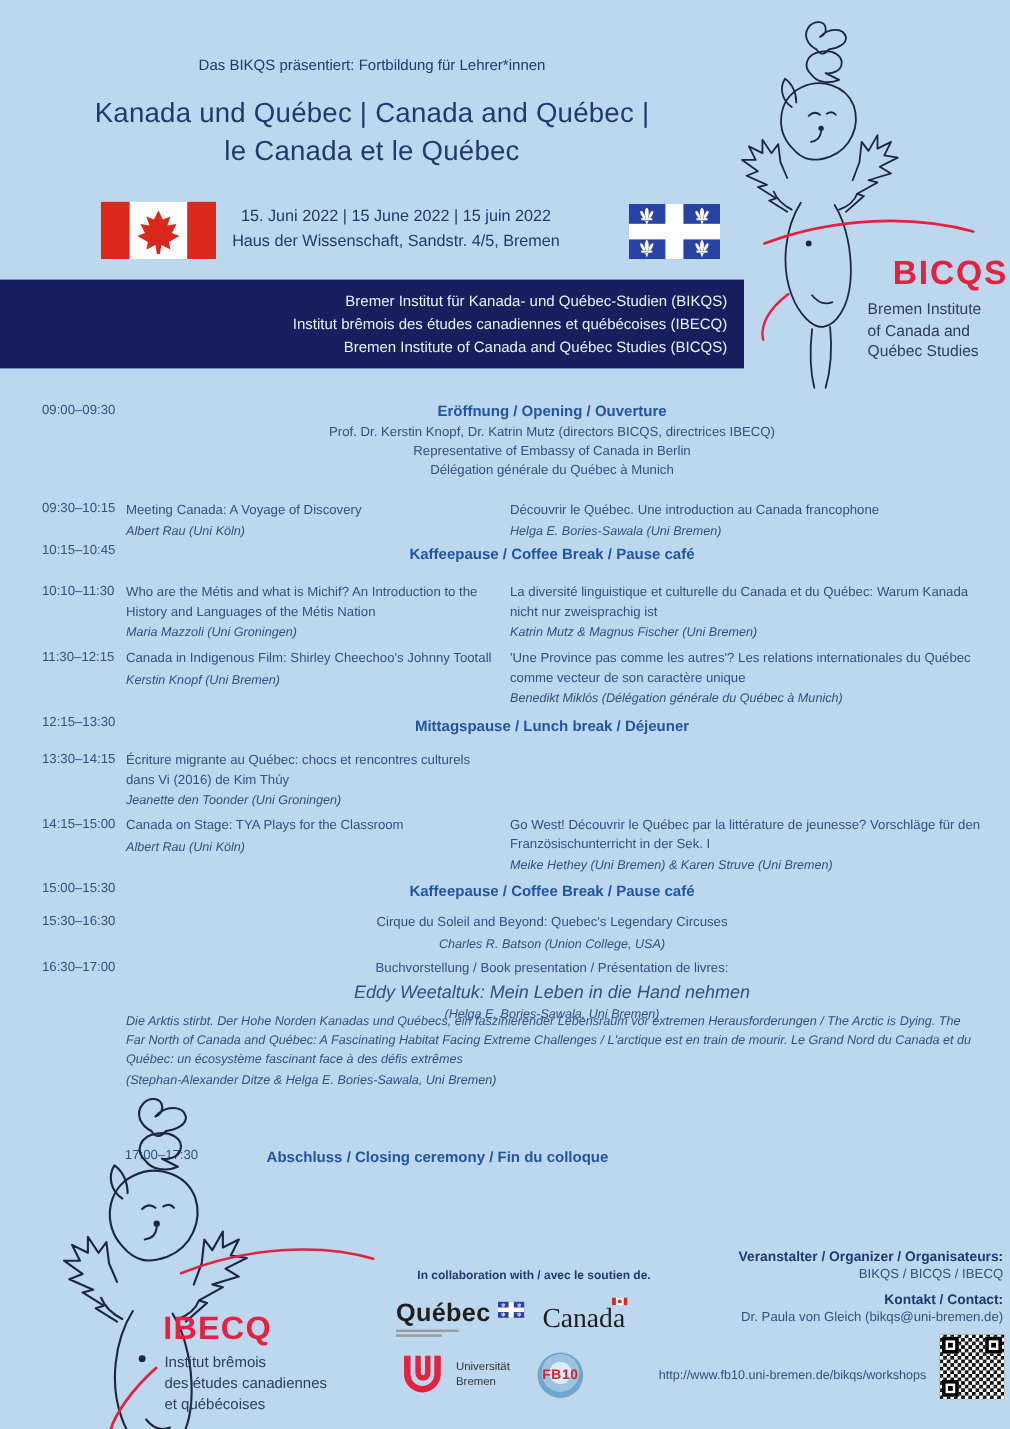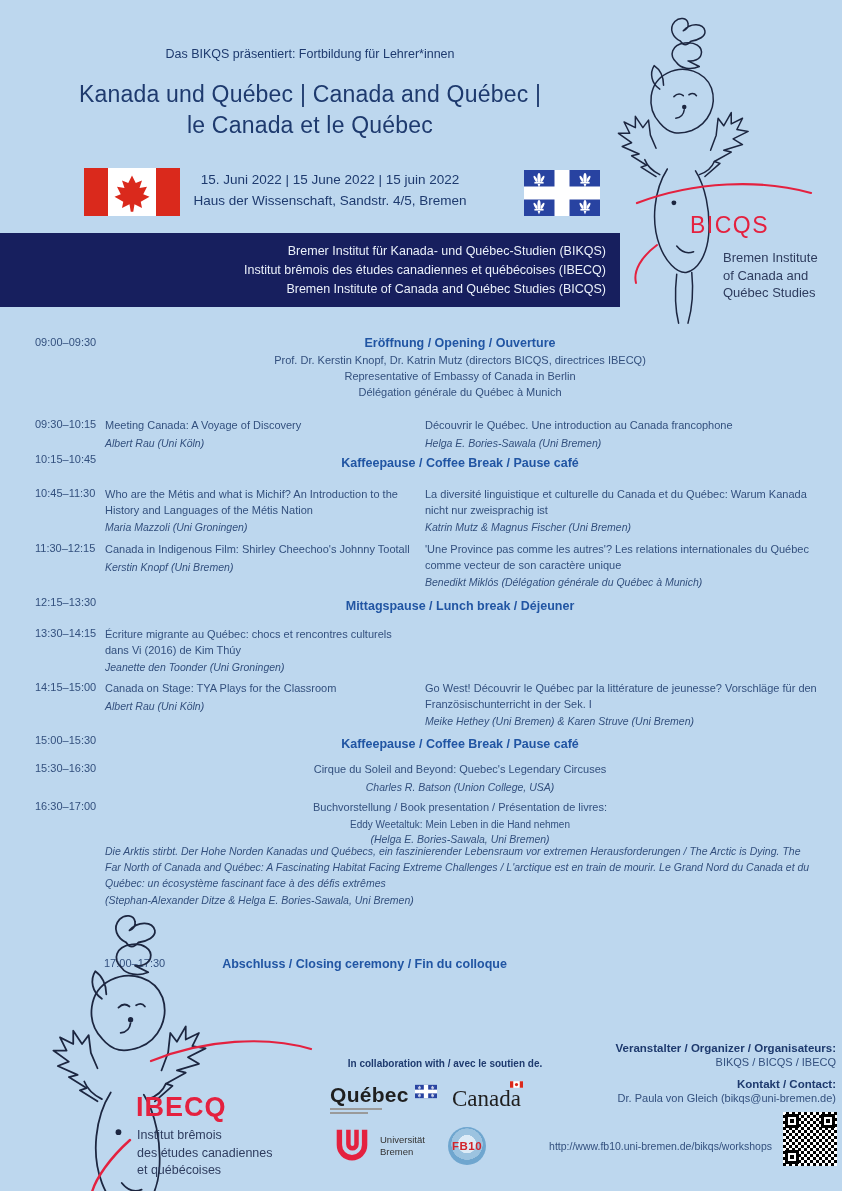--- a/index.html
+++ b/index.html
@@ -18,34 +18,34 @@
   .dates{top:170px;left:110px;width:440px;text-align:center;font-size:13.5px;line-height:1.55;color:var(--navy)}
   .flag-ca{left:84px;top:168px;width:96px;height:48px}
   .flag-qc{left:524px;top:170px;width:76px;height:46px}
   .banner{left:0;top:233px;width:620px;height:74px;background:var(--banner);color:#EAF0FA;
           display:flex;flex-direction:column;justify-content:center;text-align:right;
           padding-right:14px;font-size:12.5px;line-height:1.52}
 
   
   .bicqs-art{left:594px;top:4px;width:188px;height:330px}
   .arc-svg,.slash-svg{overflow:visible}
-  .bicqs-acronym{left:690px;top:212px;font-size:23px;font-weight:400;color:var(--red);letter-spacing:1.5px}
+  .bicqs-acronym{left:744px;top:212px;font-size:28px;font-weight:700;color:var(--red);letter-spacing:1.5px}
   .bicqs-name{left:723px;top:249px;font-size:13px;line-height:1.35;color:var(--ink)}
 
   
   .srow{position:absolute;left:0;width:828px;display:flex;align-items:flex-start}
   .time{flex:0 0 105px;padding-left:35px;font-size:11px;color:var(--body)}
   .content{flex:1;padding-right:13px}
   .center{text-align:center}
   .break-title{font-weight:700;font-size:12.5px;color:var(--head)}
   .plenary-lines{font-size:11px;line-height:1.45;margin-top:3px}
   .cols{flex:1;display:grid;grid-template-columns:308px 1fr;column-gap:12px;}
   .talk-title{font-size:11px;line-height:1.42}
   .speaker{font-size:10.5px;font-style:italic;margin-top:3px}
-  .italic11{font-size:10px;margin-top:3px}
+  .italic11{font-style:italic;font-size:15px;margin-top:3px}
   .note{top:844px;left:105px;width:710px;text-align:left;font-style:italic;font-size:10.5px;line-height:1.5}
   .note .credit{margin-top:2px}
   .closing{top:957px}
   .closing .time{flex:0 0 0;padding-left:104px;white-space:nowrap}
   .closing .label{font-weight:700;font-size:12.5px;color:var(--head);margin-left:57px}
 
   
   .ibecq-art{left:10px;top:905px;width:250px;height:375px}
   .ibecq-acronym{left:136px;top:1092px;font-size:27px;font-weight:800;color:var(--red);letter-spacing:1px}
   .ibecq-name{left:137px;top:1127px;font-size:12.5px;line-height:1.4;color:var(--ink)}
@@ -189,21 +189,21 @@
       </div>
     </div>
   </div>
 
   <div class="srow" style="top:453px">
     <div class="time">10:15–10:45</div>
     <div class="content center"><span class="break-title">Kaffeepause / Coffee Break / Pause café</span></div>
   </div>
 
   <div class="srow" style="top:487px">
-    <div class="time">10:45–11:30</div>
+    <div class="time">10:10–11:30</div>
     <div class="cols">
       <div>
         <div class="talk-title">Who are the Métis and what is Michif? An Introduction to the History and Languages of the Métis Nation</div>
         <div class="speaker">Maria Mazzoli (Uni Groningen)</div>
       </div>
       <div>
         <div class="talk-title">La diversité linguistique et culturelle du Canada et du Québec: Warum Kanada nicht nur zweisprachig ist</div>
         <div class="speaker">Katrin Mutz &amp; Magnus Fischer (Uni Bremen)</div>
       </div>
     </div>

